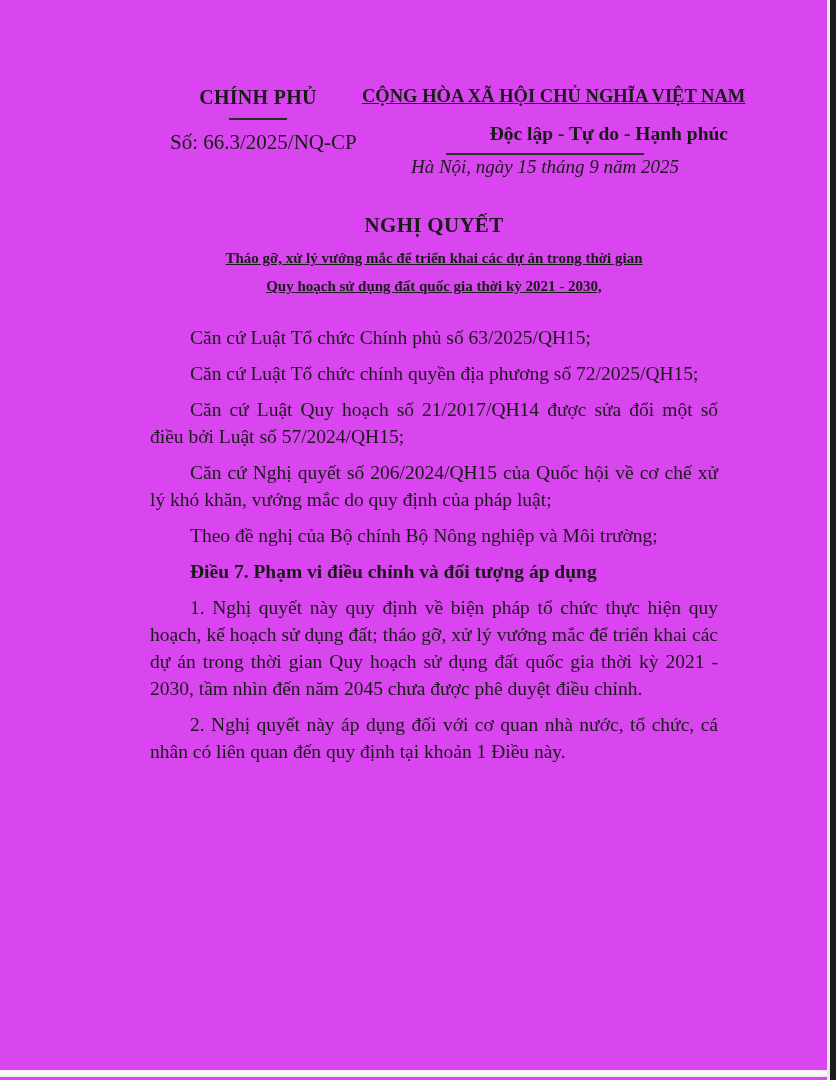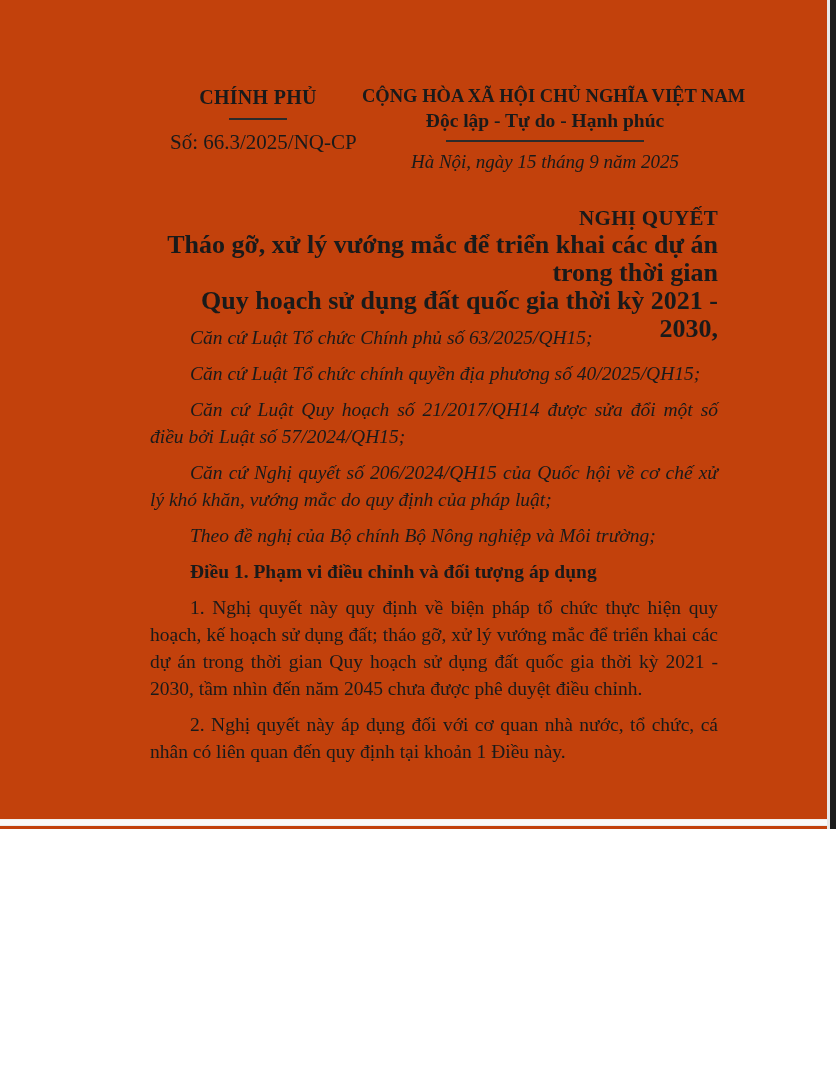--- a/index.html
+++ b/index.html
@@ -6,22 +6,22 @@
   html, body { margin: 0; padding: 0; }
   body {
     width: 836px; height: 1080px;
     background: #ffffff;
     font-family: "Liberation Serif", "DejaVu Serif", serif;
     color: #1a1a1a;
     -webkit-font-smoothing: antialiased;
   }
   .page {
     position: relative;
-    width: 836px; height: 829px;
-    background: #c2410c;
+    width: 836px; height: 1080px;
+    background: #d946ef;
     overflow: hidden;
   }
   
   .edge-right {
     position: absolute; top: 0; right: 0;
     width: 6px; height: 100%;
     background: #1b1b1b;
   }
   .edge-right-gap {
     position: absolute; top: 0; right: 6px;
@@ -56,51 +56,51 @@
     border-top: 2px solid #2b2b2b;
     margin: 9px auto 0;
   }
   .doc-number {
     margin-top: 10px; font-size: 21px; white-space: nowrap;
   }
   .h-right {
     width: 366px; text-align: center; flex-shrink: 0;
   }
   .national-title {
-    font-weight: bold; font-size: 18.5px; white-space: nowrap;
+    font-weight: bold; font-size: 18.5px; white-space: nowrap; text-decoration: underline;
   }
   .national-motto {
-    font-weight: bold; font-size: 19.5px; margin-top: 3px;
+    font-weight: bold; font-size: 19.5px; margin-top: 16px; text-align: right;
   }
   .h-right-rule {
     width: 198px; height: 0;
     border-top: 2px solid #2b2b2b;
     margin: 8px auto 0;
   }
   .place-date {
-    font-style: italic; font-size: 19px; margin-top: 9px; white-space: nowrap;
+    font-style: italic; font-size: 19px; margin-top: 1px; white-space: nowrap;
   }
 
   
   .title-block {
-    position: absolute; top: 206px; left: 150px;
-    width: 568px; text-align: right;
+    position: absolute; top: 213px; left: 150px;
+    width: 568px; text-align: center;
   }
   .doc-type { font-weight: bold; font-size: 21px; letter-spacing: 0.3px; }
-  .subtitle { font-weight: bold; font-size: 26px; line-height: 28px; margin-top: 0; }
+  .subtitle { font-weight: bold; font-size: 15px; line-height: 28px; margin-top: 6px; text-decoration: underline; }
 
   
   .body-text {
     position: absolute; top: 324px; left: 150px;
     width: 568px;
     font-size: 19.5px; line-height: 27px;
     text-align: justify;
   }
   .body-text p { margin: 0 0 9px; text-indent: 40px; }
-  .preamble p, p.preamble { font-style: italic; }
+  .preamble p, p.preamble { }
   .article-heading {
     font-weight: bold; font-style: normal;
     text-indent: 40px; text-align: left;
     margin: 24px 0 13px;
   }
 </style>
 </head>
 <body>
 
 <div class="page">
@@ -123,27 +123,27 @@
     <div class="doc-type">NGHỊ QUYẾT</div>
     <div class="subtitle">
       <div>Tháo gỡ, xử lý vướng mắc để triển khai các dự án trong thời gian</div>
       <div>Quy hoạch sử dụng đất quốc gia thời kỳ 2021 - 2030,</div>
     </div>
   </div>
 
   <div class="body-text">
     <div class="preamble">
       <p>Căn cứ Luật Tổ chức Chính phủ số 63/2025/QH15;</p>
-      <p>Căn cứ Luật Tổ chức chính quyền địa phương số 40/2025/QH15;</p>
+      <p>Căn cứ Luật Tổ chức chính quyền địa phương số 72/2025/QH15;</p>
       <p>Căn cứ Luật Quy hoạch số 21/2017/QH14 được sửa đổi một số điều bởi Luật số 57/2024/QH15;</p>
       <p>Căn cứ Nghị quyết số 206/2024/QH15 của Quốc hội về cơ chế xử lý khó khăn, vướng mắc do quy định của pháp luật;</p>
       <p>Theo đề nghị của Bộ chính Bộ Nông nghiệp và Môi trường;</p>
     </div>
 
-    <p class="article-heading">Điều 1. Phạm vi điều chỉnh và đối tượng áp dụng</p>
+    <p class="article-heading">Điều 7. Phạm vi điều chỉnh và đối tượng áp dụng</p>
     <p>1. Nghị quyết này quy định về biện pháp tổ chức thực hiện quy hoạch, kế hoạch sử dụng đất; tháo gỡ, xử lý vướng mắc để triển khai các dự án trong thời gian Quy hoạch sử dụng đất quốc gia thời kỳ 2021 - 2030, tầm nhìn đến năm 2045 chưa được phê duyệt điều chỉnh.</p>
     <p>2. Nghị quyết này áp dụng đối với cơ quan nhà nước, tổ chức, cá nhân có liên quan đến quy định tại khoản 1 Điều này.</p>
   </div>
 
   <div class="edge-bottom"></div>
   <div class="edge-right-gap"></div>
   <div class="edge-right"></div>
 </div>
 
 </body></html>

